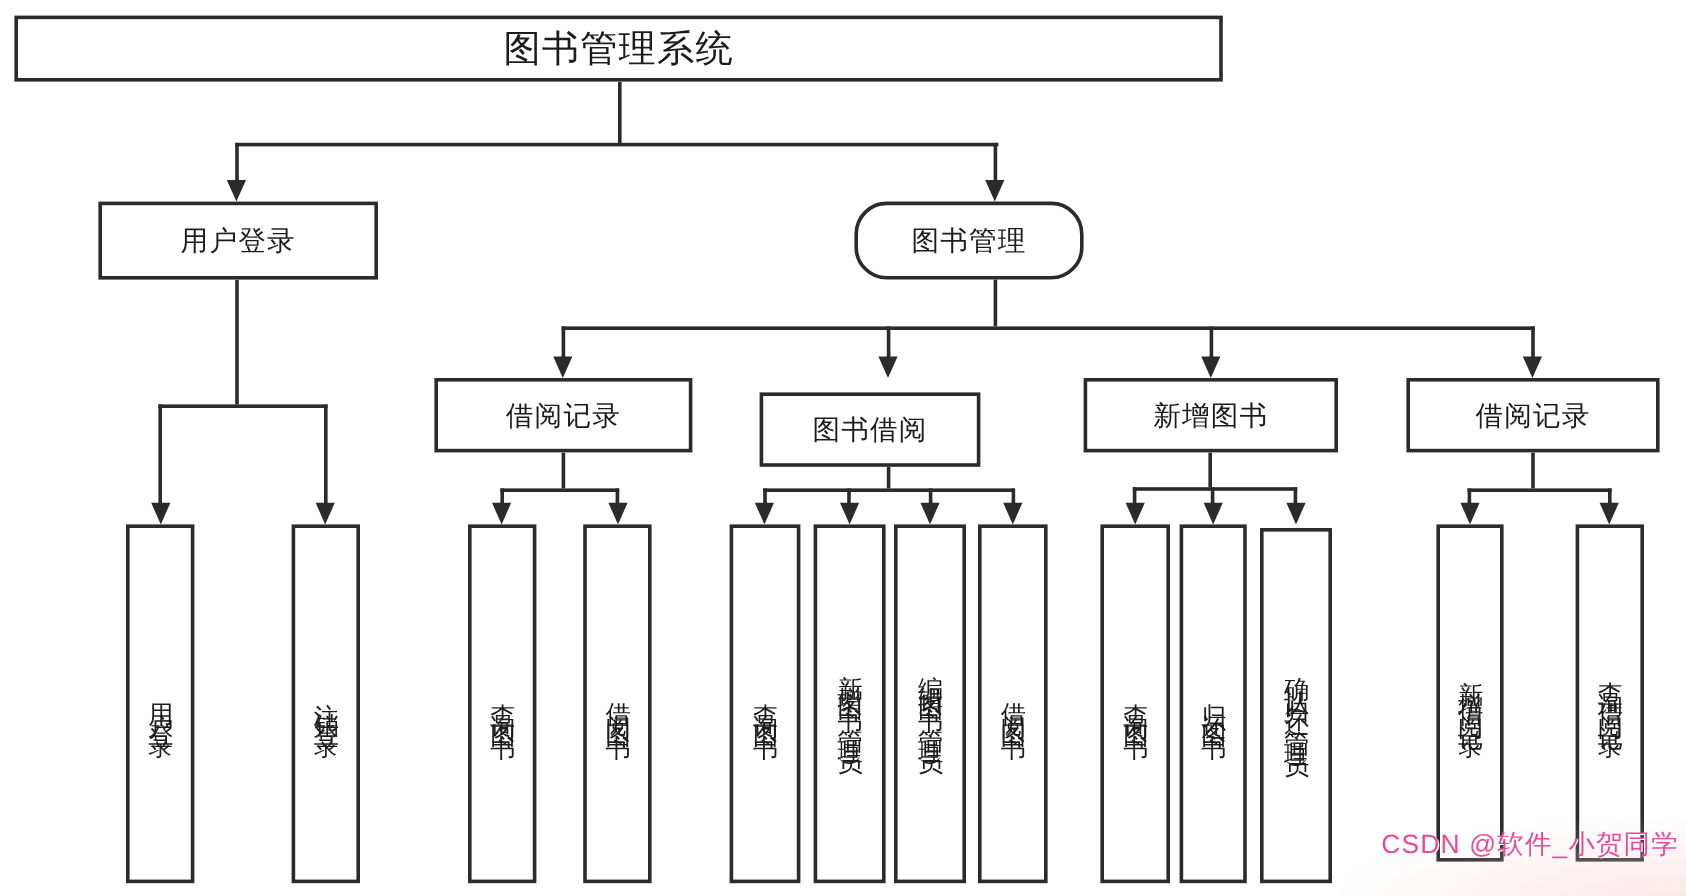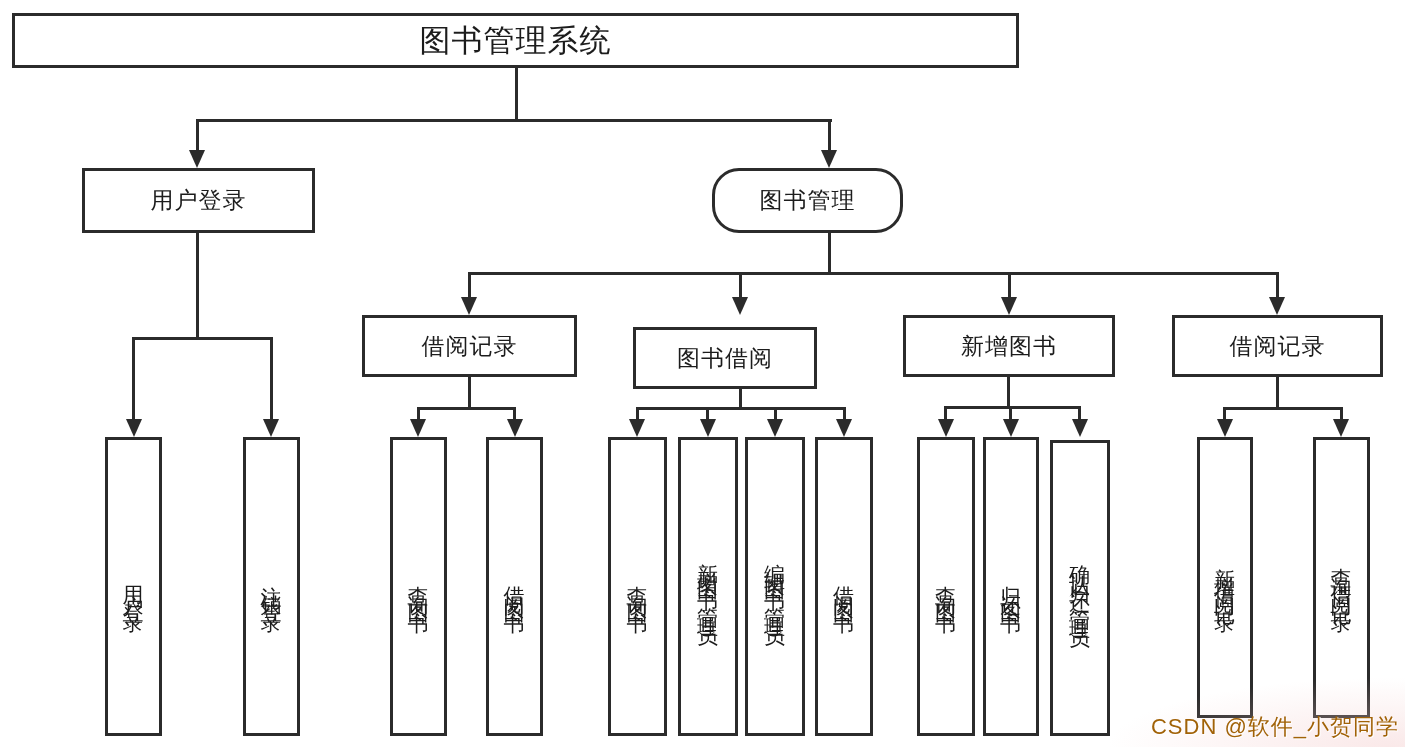--- a/index.html
+++ b/index.html
@@ -42,23 +42,23 @@
   }
   .corner-tint{
     position:absolute;
     right:0;bottom:0;
     width:300px;height:70px;
     background:radial-gradient(ellipse at 95% 100%, rgba(244,205,205,0.45), rgba(244,205,205,0) 70%);
     pointer-events:none;
   }
   .watermark{
     position:absolute;
-    right:6px;top:712px;
+    right:6px;top:689px;
     font-size:22px;
-    color:#a16207;
+    color:#ec4899;
     letter-spacing:1px;
     text-shadow:1px 1px 0 #ffffff;
     white-space:nowrap;
   }
 </style>
 </head>
 <body>
 
 <div class="stage">
 

